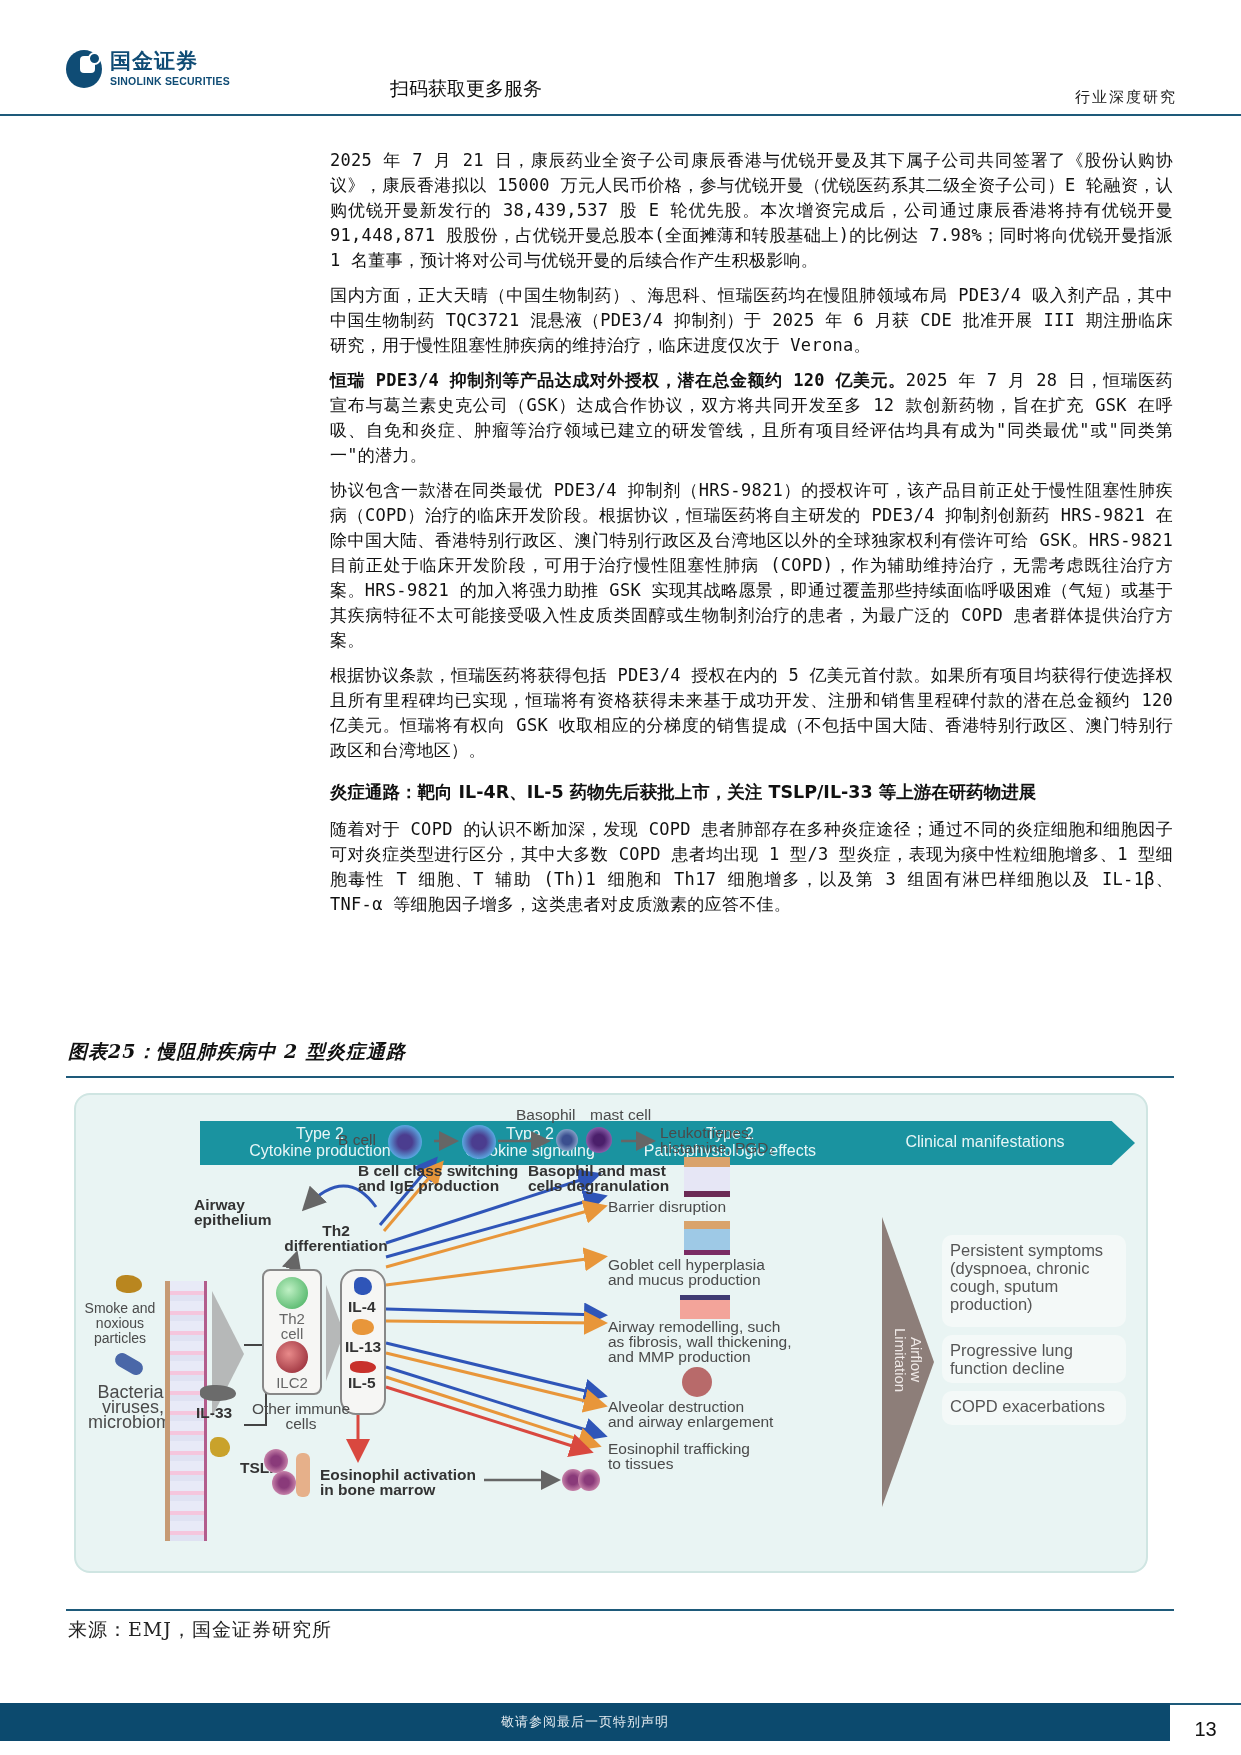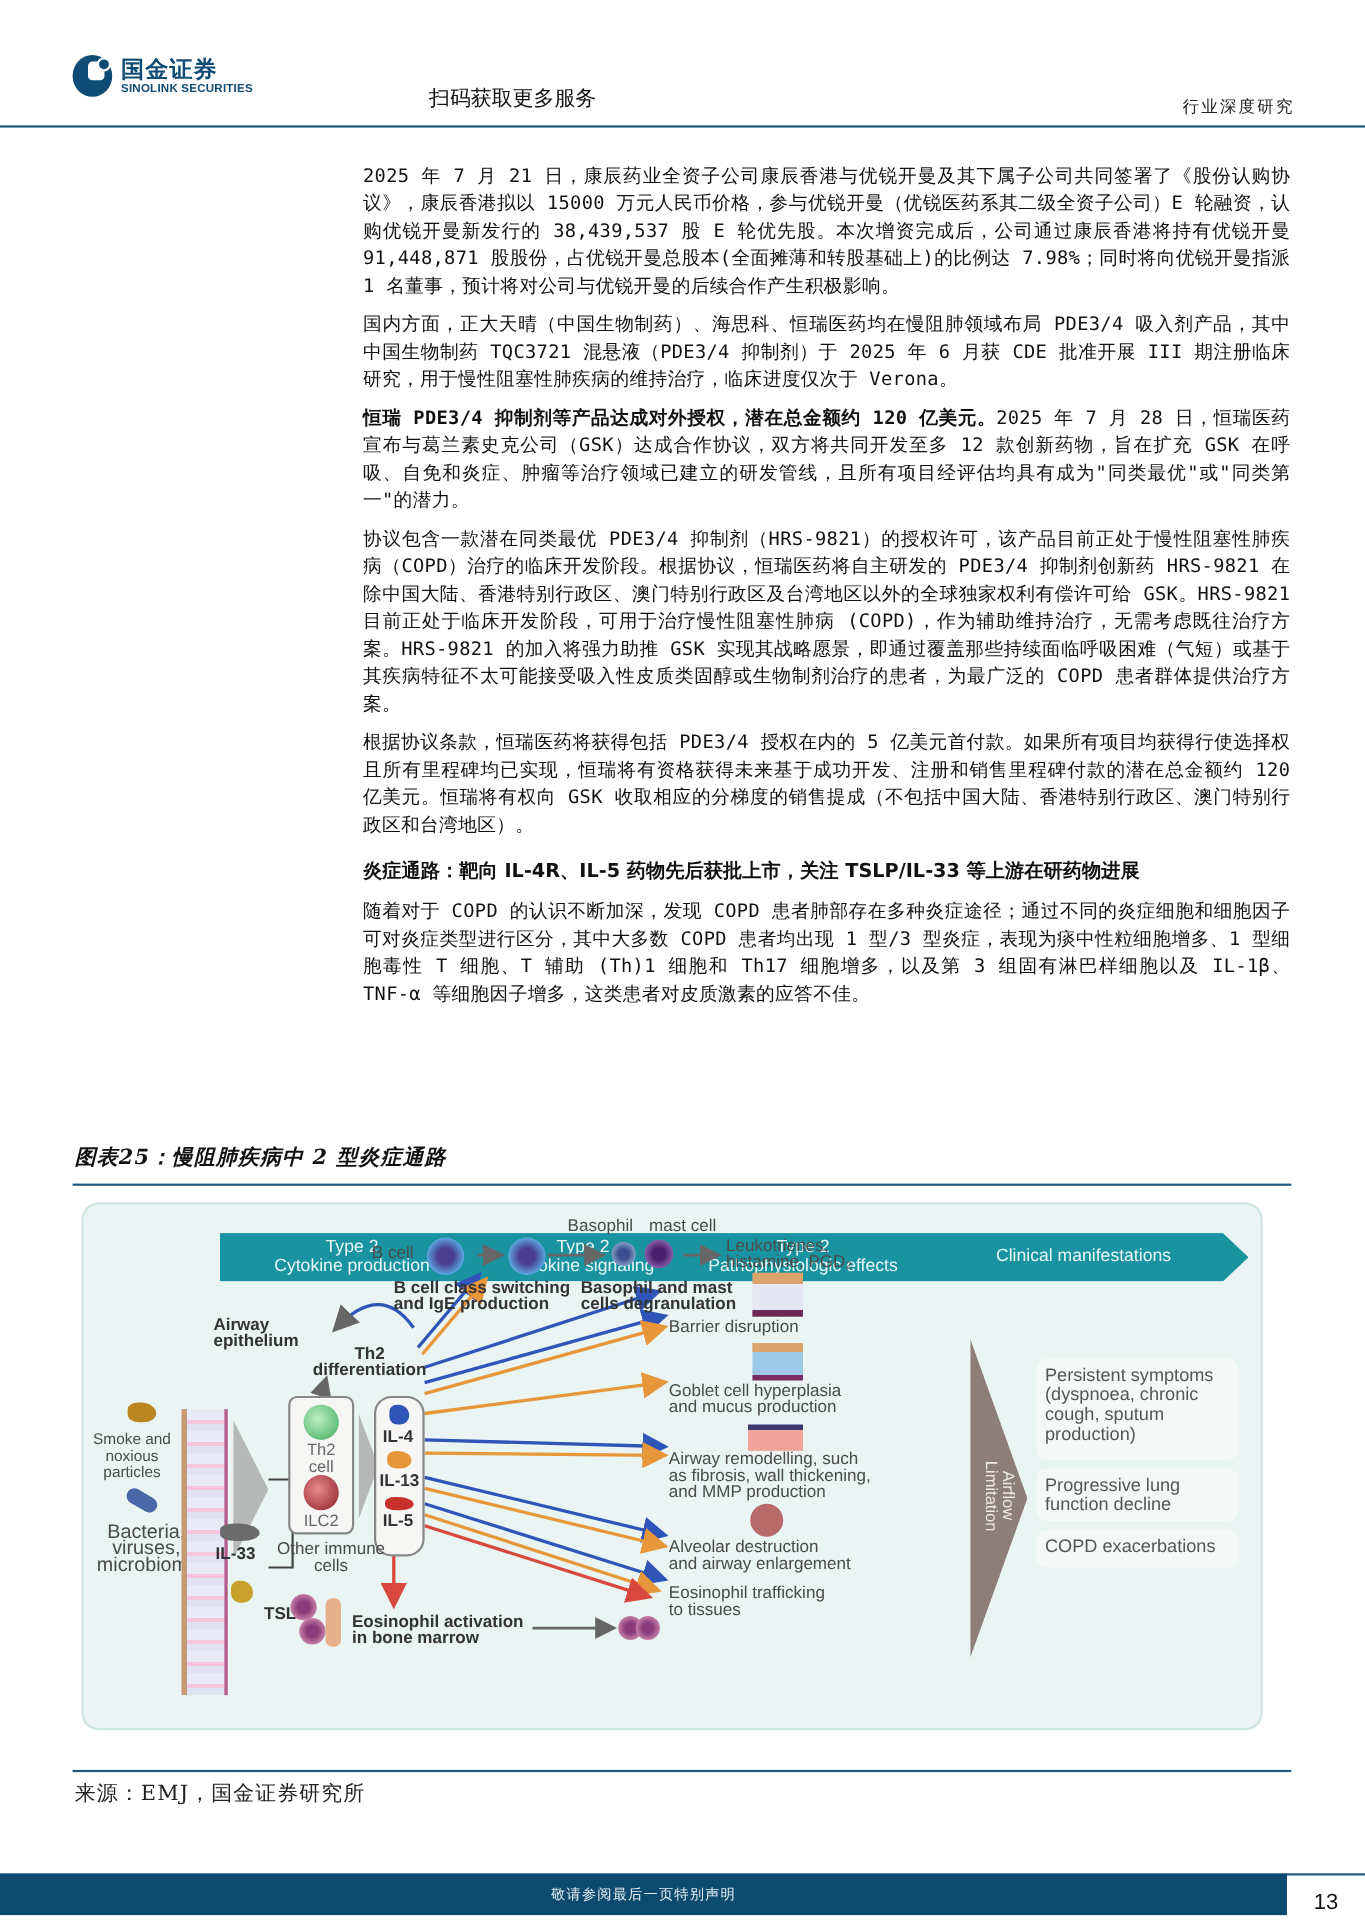--- a/index.html
+++ b/index.html
@@ -6,21 +6,21 @@
   html, body { width: 1241px; height: 1755px; background: #ffffff; overflow: hidden; }
   body { position: relative; font-family: "DejaVu Sans", sans-serif; color: #111; }
 
   
   .header { position: absolute; left: 0; top: 0; width: 1241px; height: 118px; }
   .logo { position: absolute; left: 66px; top: 50px; display: flex; align-items: center; }
   .logo-mark { width: 36px; height: 38px; border-radius: 50%; background: #0f4c75; position: relative; }
   .logo-mark::after { content: ""; position: absolute; left: 14px; top: 6px; width: 15px; height: 17px; background: #fff; border-radius: 4px; }
   .logo-mark::before { content: ""; position: absolute; left: 22px; top: 2px; width: 9px; height: 9px; background: #0f4c75; border: 2px solid #fff; border-radius: 50%; z-index: 2; }
   .logo-text { margin-left: 8px; display: flex; flex-direction: column; }
-  .logo-cn { font-family: Liberation Serif, serif; font-weight: bold; font-size: 21px; color: #0f4c75; letter-spacing: 1px; line-height: 24px; }
+  .logo-cn { font-family: Liberation Mono, monospace; font-weight: bold; font-size: 21px; color: #0f4c75; letter-spacing: 1px; line-height: 24px; }
   .logo-en { font-family: "Liberation Sans", sans-serif; font-weight: bold; font-size: 10.5px; color: #0f4c75; letter-spacing: 0.2px; line-height: 12px; }
   .scan-text { position: absolute; left: 390px; top: 76px; font-size: 19px; color: #111; }
   .header-right { position: absolute; right: 64px; top: 88px; font-family: "DejaVu Serif", serif; font-size: 15px; color: #222; letter-spacing: 2px; }
   .header-rule { position: absolute; left: 0; top: 114px; width: 1241px; height: 2px; background: #1e5a7a; }
 
   
   .content { position: absolute; left: 330px; top: 148px; width: 843px; }
   .para { font-family: "DejaVu Sans Mono", "Liberation Mono", monospace; font-size: 17px; line-height: 25px; color: #111; text-align: justify; margin-bottom: 10px; letter-spacing: 0.3px; }
   .para b { font-weight: bold; }
   .heading { font-family: "DejaVu Sans", sans-serif; font-weight: bold; font-size: 17.5px; line-height: 26px; margin: 16px 0 12px 0; color: #111; }

